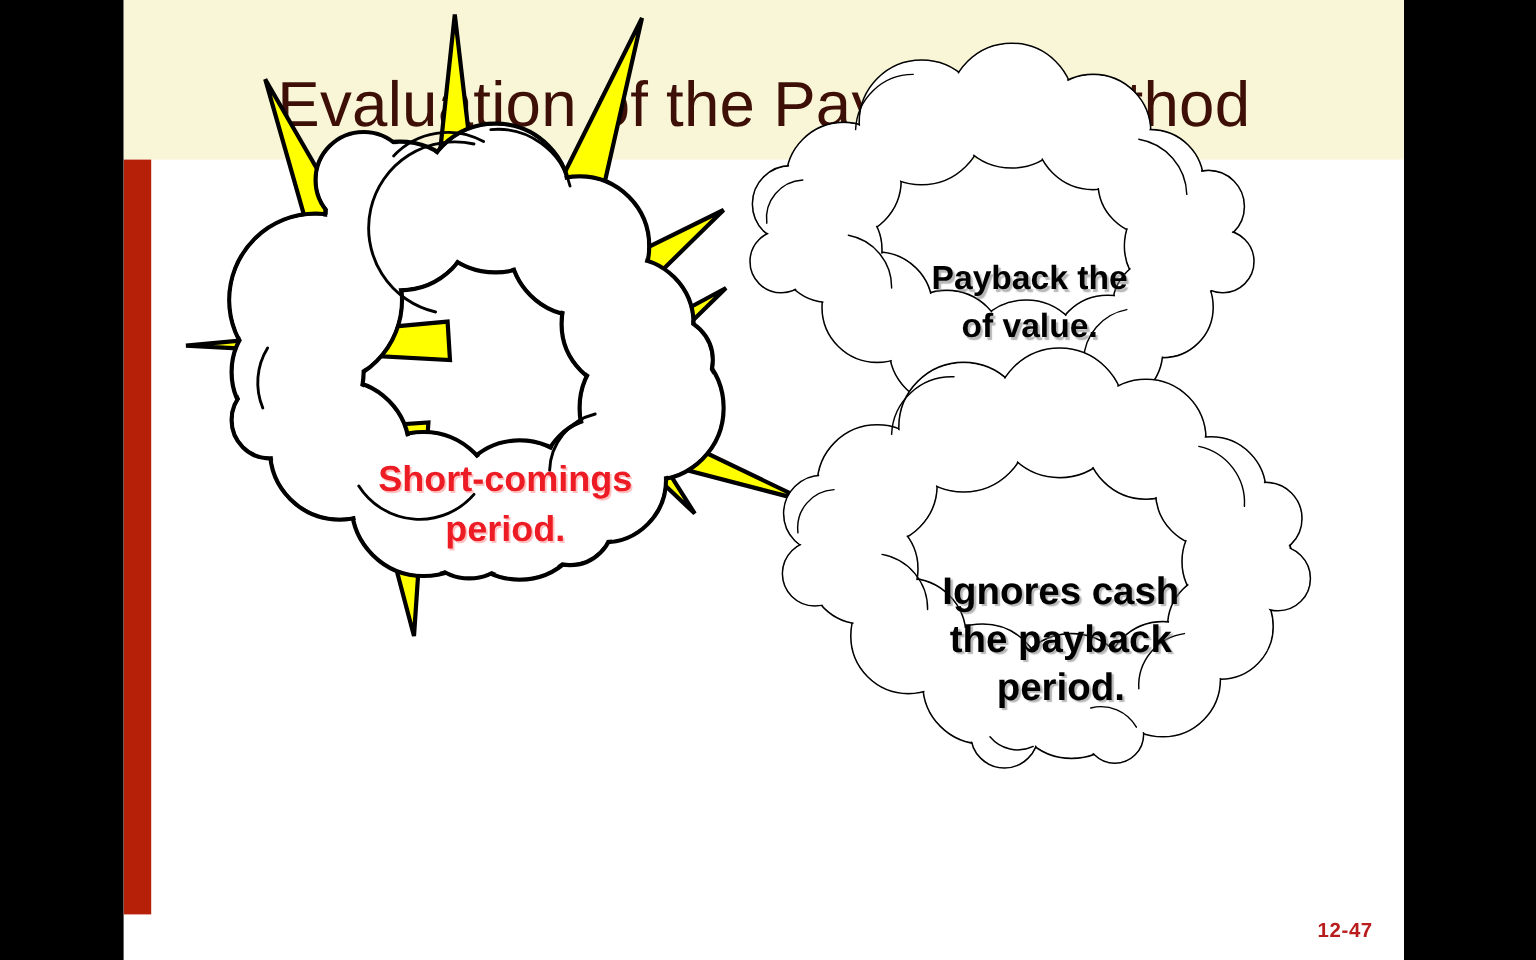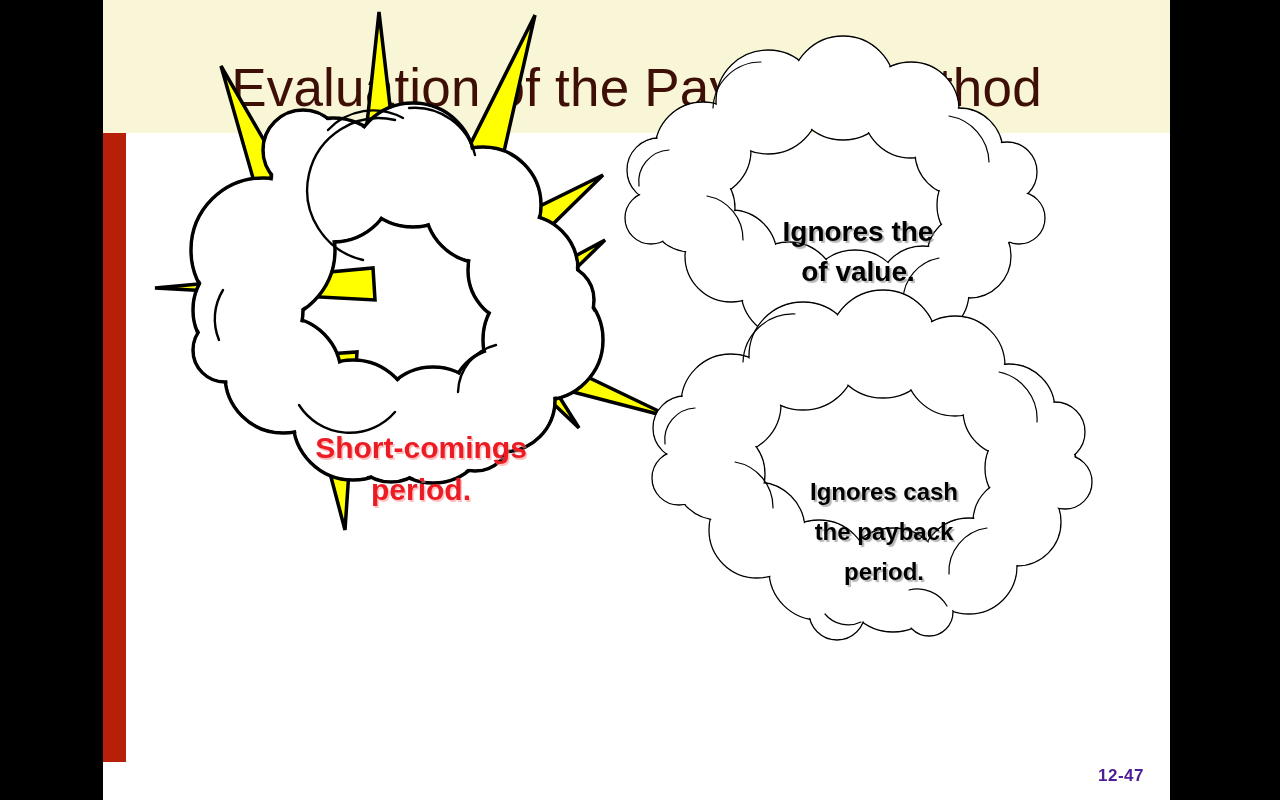--- a/index.html
+++ b/index.html
@@ -57,21 +57,21 @@
     height: 629px;
     background: #b61f08;
   }
   #page-number {
     position: absolute;
     right: 26px;
     bottom: 14px;
     font-family: "Liberation Sans", sans-serif;
     font-size: 17px;
     font-weight: bold;
-    color: #4c1d95;
+    color: #b91c1c;
     letter-spacing: 0.5px;
   }
 
   
   .art {
     position: absolute;
     left: 0;
     top: 0;
     width: 1067px;
     height: 800px;
@@ -86,36 +86,35 @@
     font-weight: bold;
   }
   #burst-text {
     left: 178px;
     top: 379px;
     width: 280px;
     font-size: 30px;
     line-height: 42px;
     color: #ed1c24;
     text-shadow: 1.5px 1.5px 0 rgba(255,140,140,0.55);
-    margin-top: 48px;
   }
   #cloud1-text {
     left: 620px;
     top: 212px;
     width: 270px;
     font-size: 28px;
     line-height: 40px;
     color: #000000;
     text-shadow: 2px 2px 1px rgba(120,120,120,0.55);
   }
   #cloud2-text {
     left: 636px;
     top: 472px;
     width: 290px;
-    font-size: 24px;
+    font-size: 32px;
     line-height: 40px;
     color: #000000;
     text-shadow: 2px 2px 1px rgba(120,120,120,0.55);
   }
   .ln { display: block; }
 </style>
 </head>
 <body>
 
 <div id="stage">
@@ -303,21 +302,21 @@
         </g>
       </g>
     </svg>
 
     <div id="burst-text" class="shape-text">
       <span class="ln">Short-comings</span>
       <span class="ln">period.</span>
     </div>
 
     <div id="cloud1-text" class="shape-text">
-      <span class="ln">Ignores the</span>
+      <span class="ln">Payback the</span>
       <span class="ln">of value.</span>
     </div>
 
     <div id="cloud2-text" class="shape-text">
       <span class="ln">Ignores cash</span>
       <span class="ln">the payback</span>
       <span class="ln">period.</span>
     </div>
 
     <div id="page-number">12-47</div>

